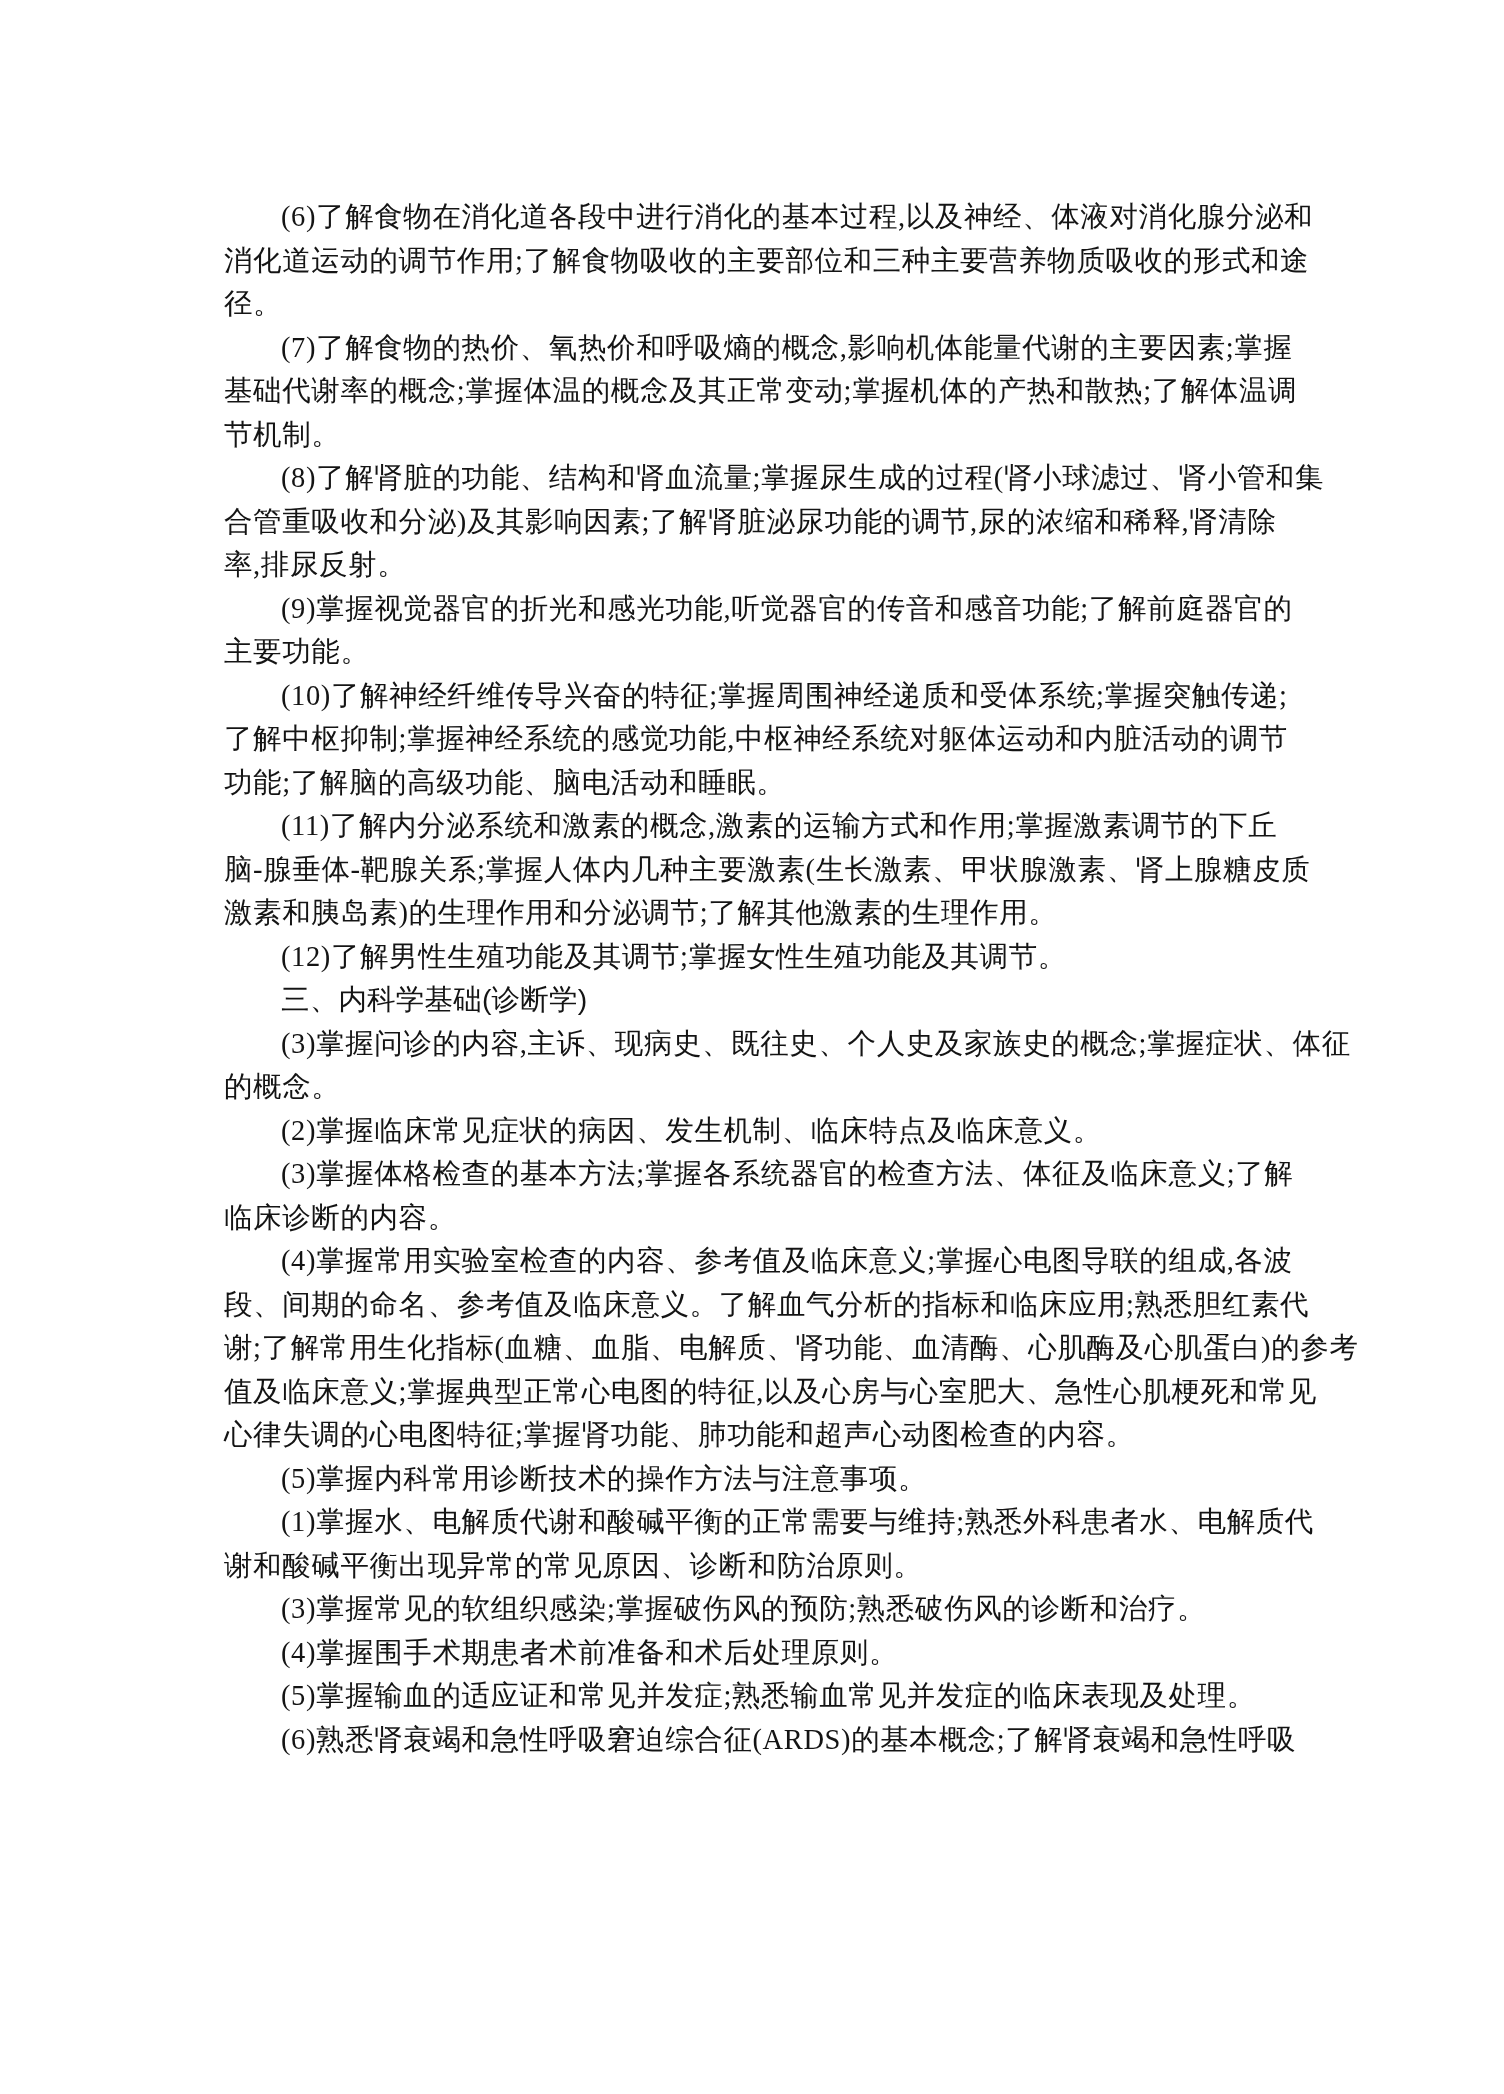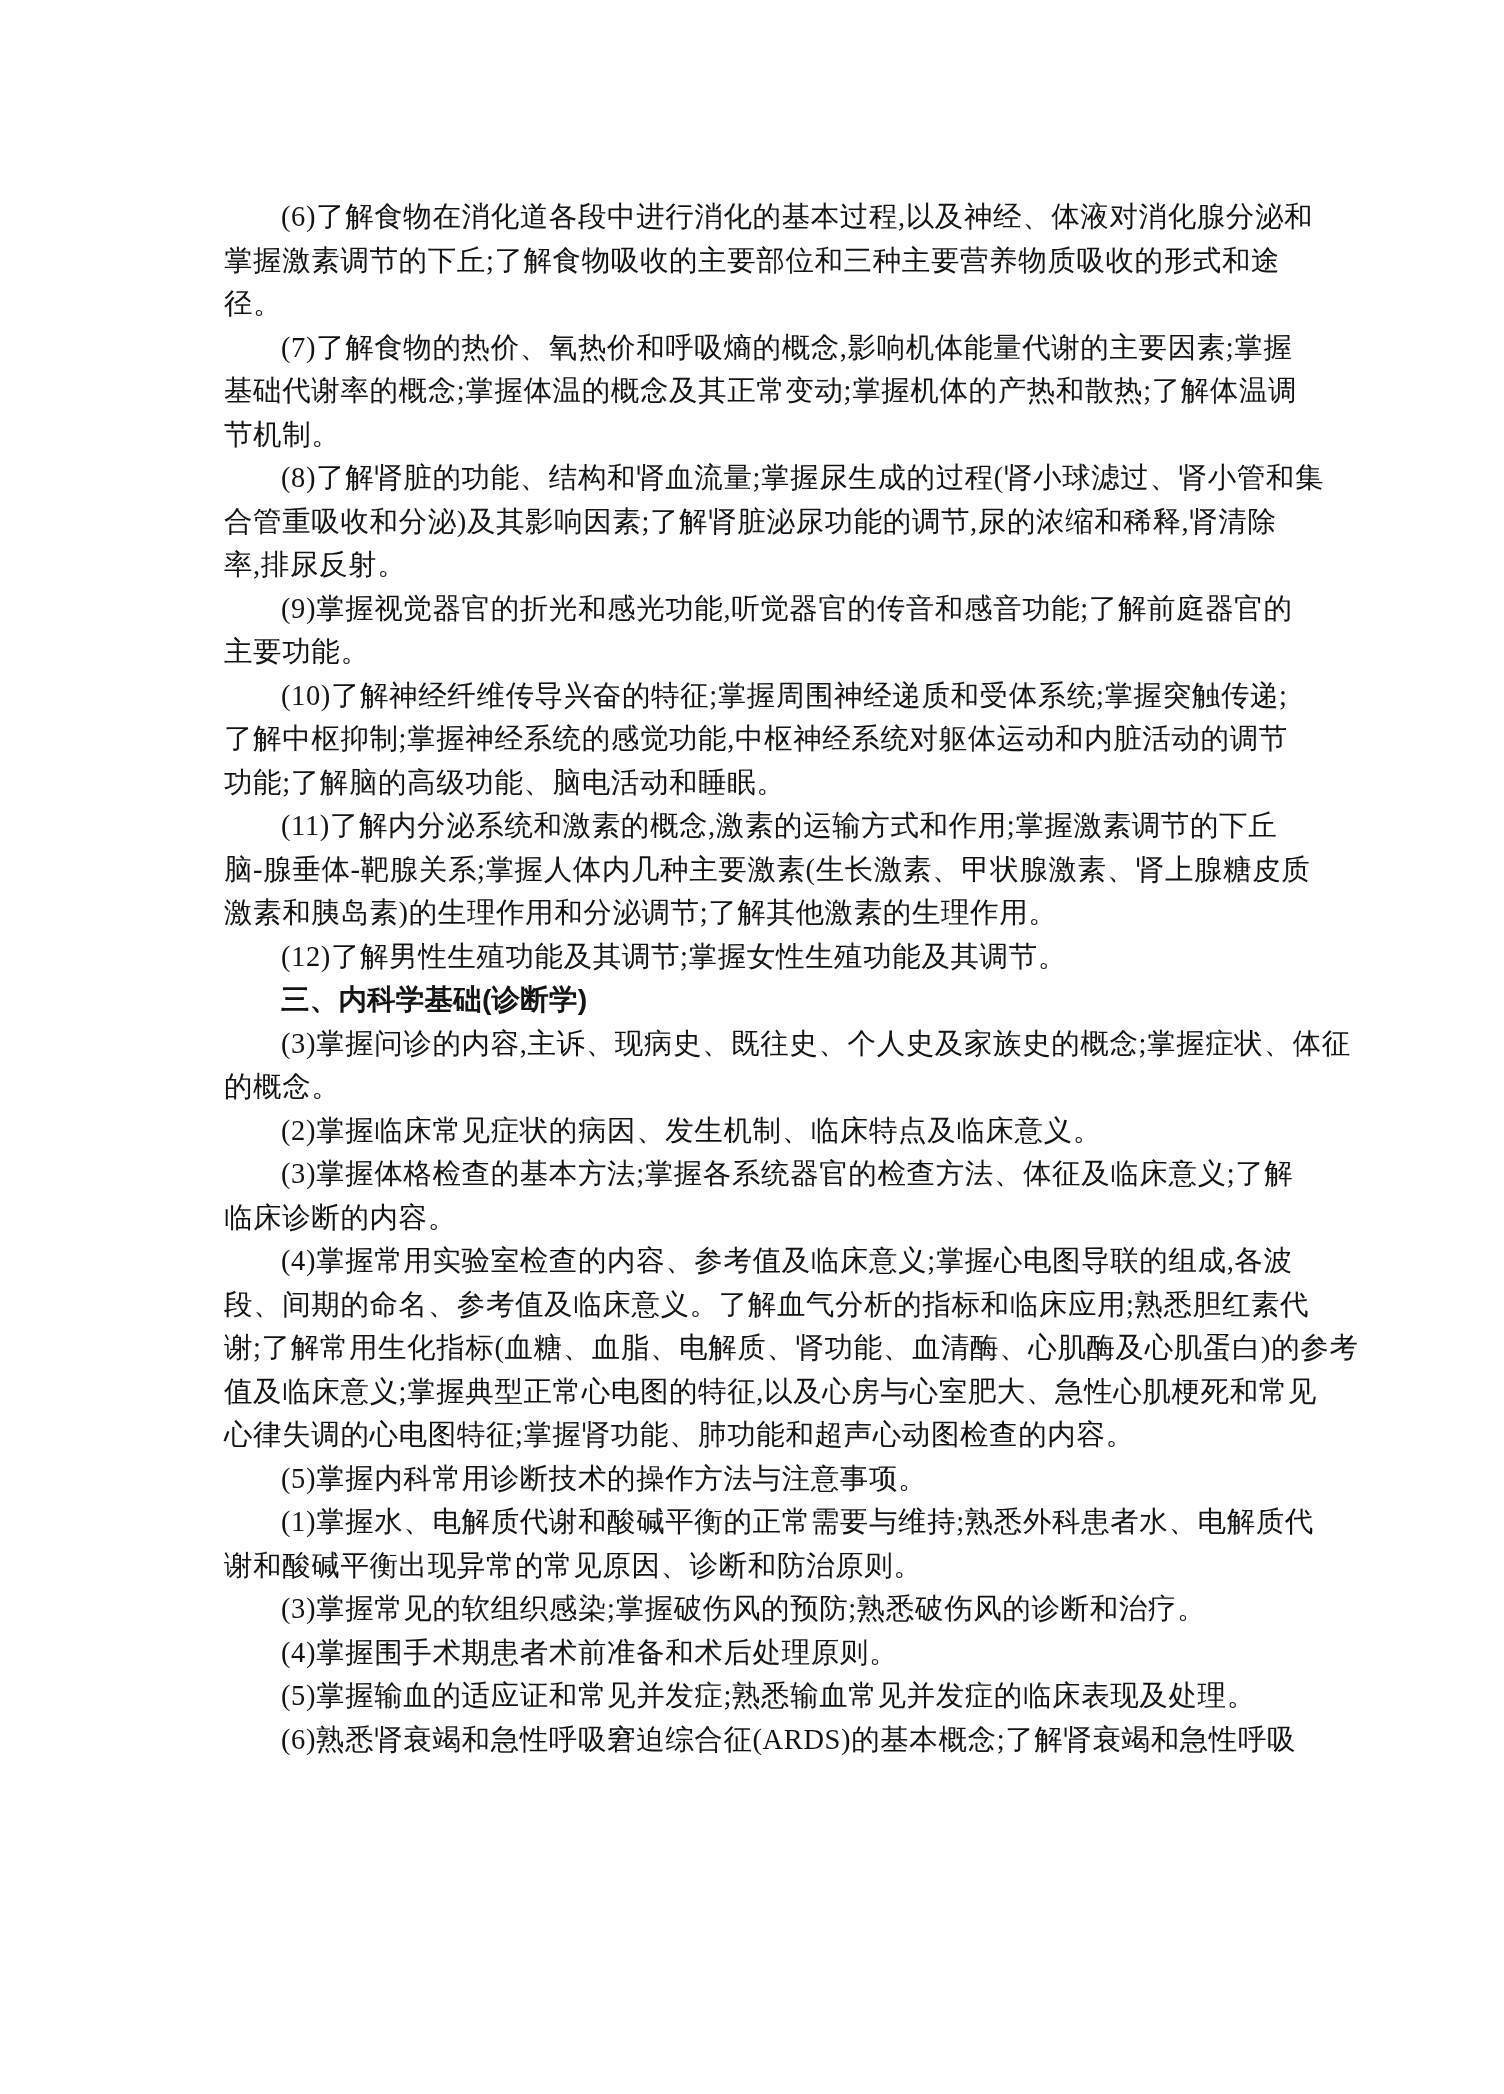--- a/index.html
+++ b/index.html
@@ -23,21 +23,21 @@
   }
   .line {
     height: 43.5px;
     white-space: nowrap;
   }
   .line.first {
     padding-left: 57px;
   }
   .line.heading {
     font-family: "Liberation Sans", "DejaVu Sans", sans-serif;
-    font-weight: 700;
+    font-weight: 400;
     letter-spacing: 0.2px;
   }
   .footer {
     position: absolute;
     left: 0;
     right: 0;
     top: 1870px;
     text-align: center;
     padding-left: 112px;
     font-size: 27px;
@@ -61,21 +61,21 @@
     white-space: nowrap;
   }
 </style>
 </head>
 <body>
 
 <div class="page" style="background: rgb(255, 255, 255);">
 
   <div class="text-block" style="color: rgb(20, 20, 20);">
       <div class="line first">(6)了解食物在消化道各段中进行消化的基本过程,以及神经、体液对消化腺分泌和</div>
-      <div class="line">掌握激素调节的下丘;了解食物吸收的主要部位和三种主要营养物质吸收的形式和途</div>
+      <div class="line">消化道运动的调节作用;了解食物吸收的主要部位和三种主要营养物质吸收的形式和途</div>
       <div class="line">径。</div>
       <div class="line first">(7)了解食物的热价、氧热价和呼吸熵的概念,影响机体能量代谢的主要因素;掌握</div>
       <div class="line">基础代谢率的概念;掌握体温的概念及其正常变动;掌握机体的产热和散热;了解体温调</div>
       <div class="line">节机制。</div>
       <div class="line first">(8)了解肾脏的功能、结构和肾血流量;掌握尿生成的过程(肾小球滤过、肾小管和集</div>
       <div class="line">合管重吸收和分泌)及其影响因素;了解肾脏泌尿功能的调节,尿的浓缩和稀释,肾清除</div>
       <div class="line">率,排尿反射。</div>
       <div class="line first">(9)掌握视觉器官的折光和感光功能,听觉器官的传音和感音功能;了解前庭器官的</div>
       <div class="line">主要功能。</div>
       <div class="line first">(10)了解神经纤维传导兴奋的特征;掌握周围神经递质和受体系统;掌握突触传递;</div>

